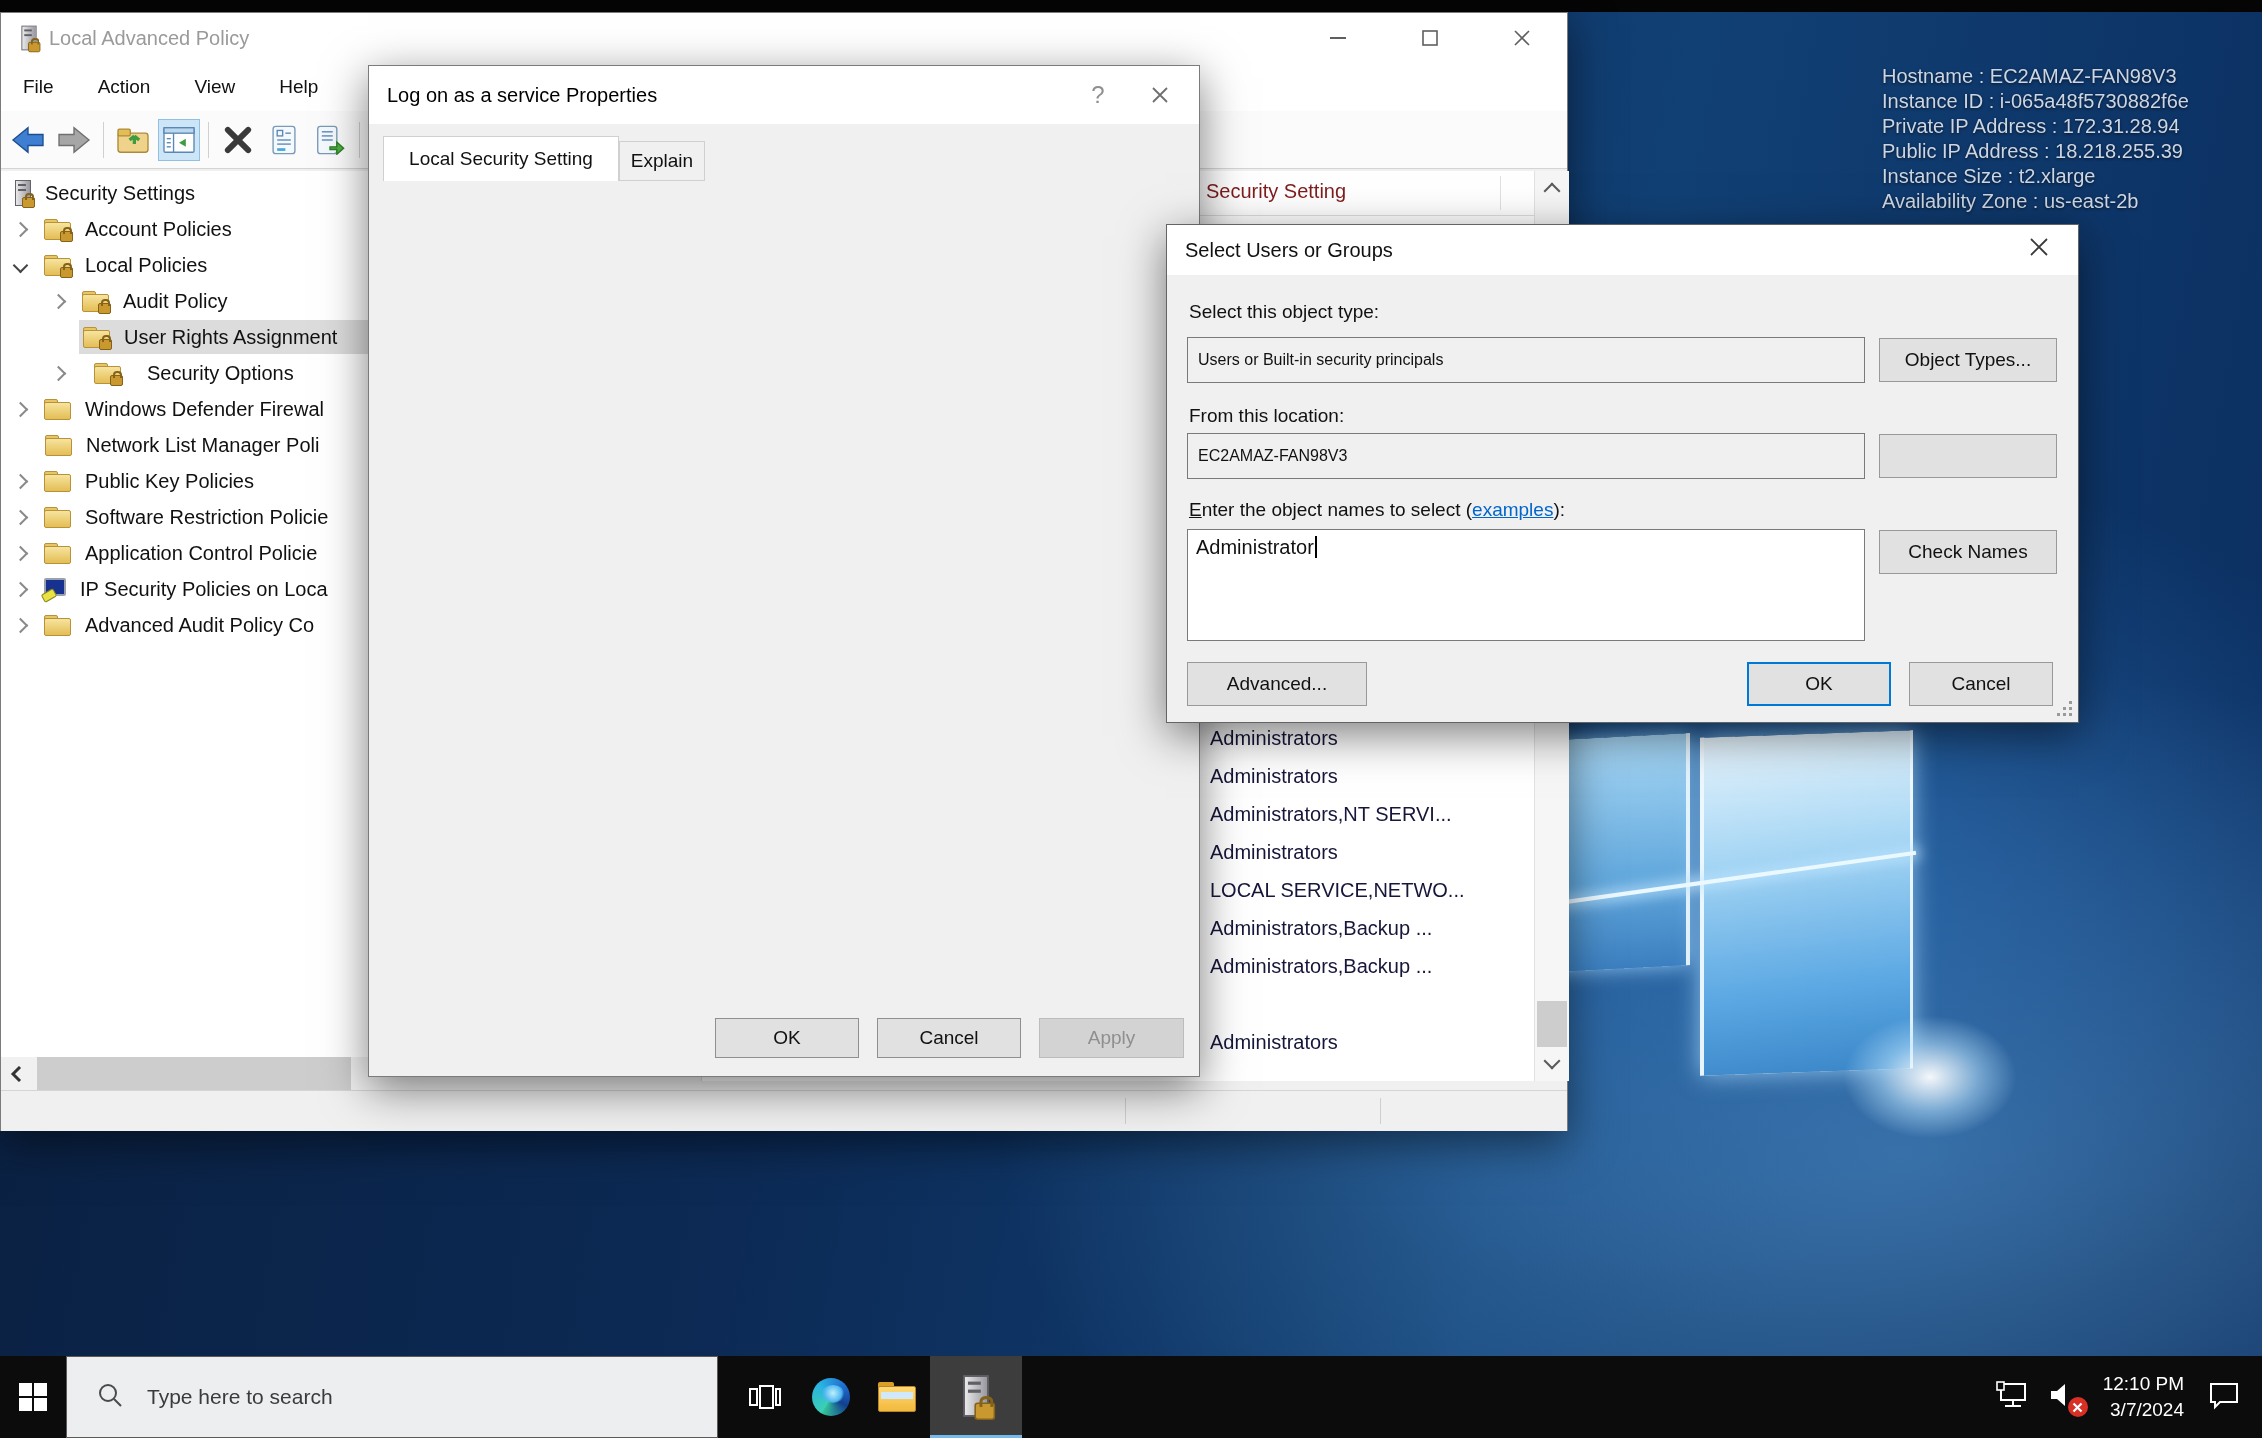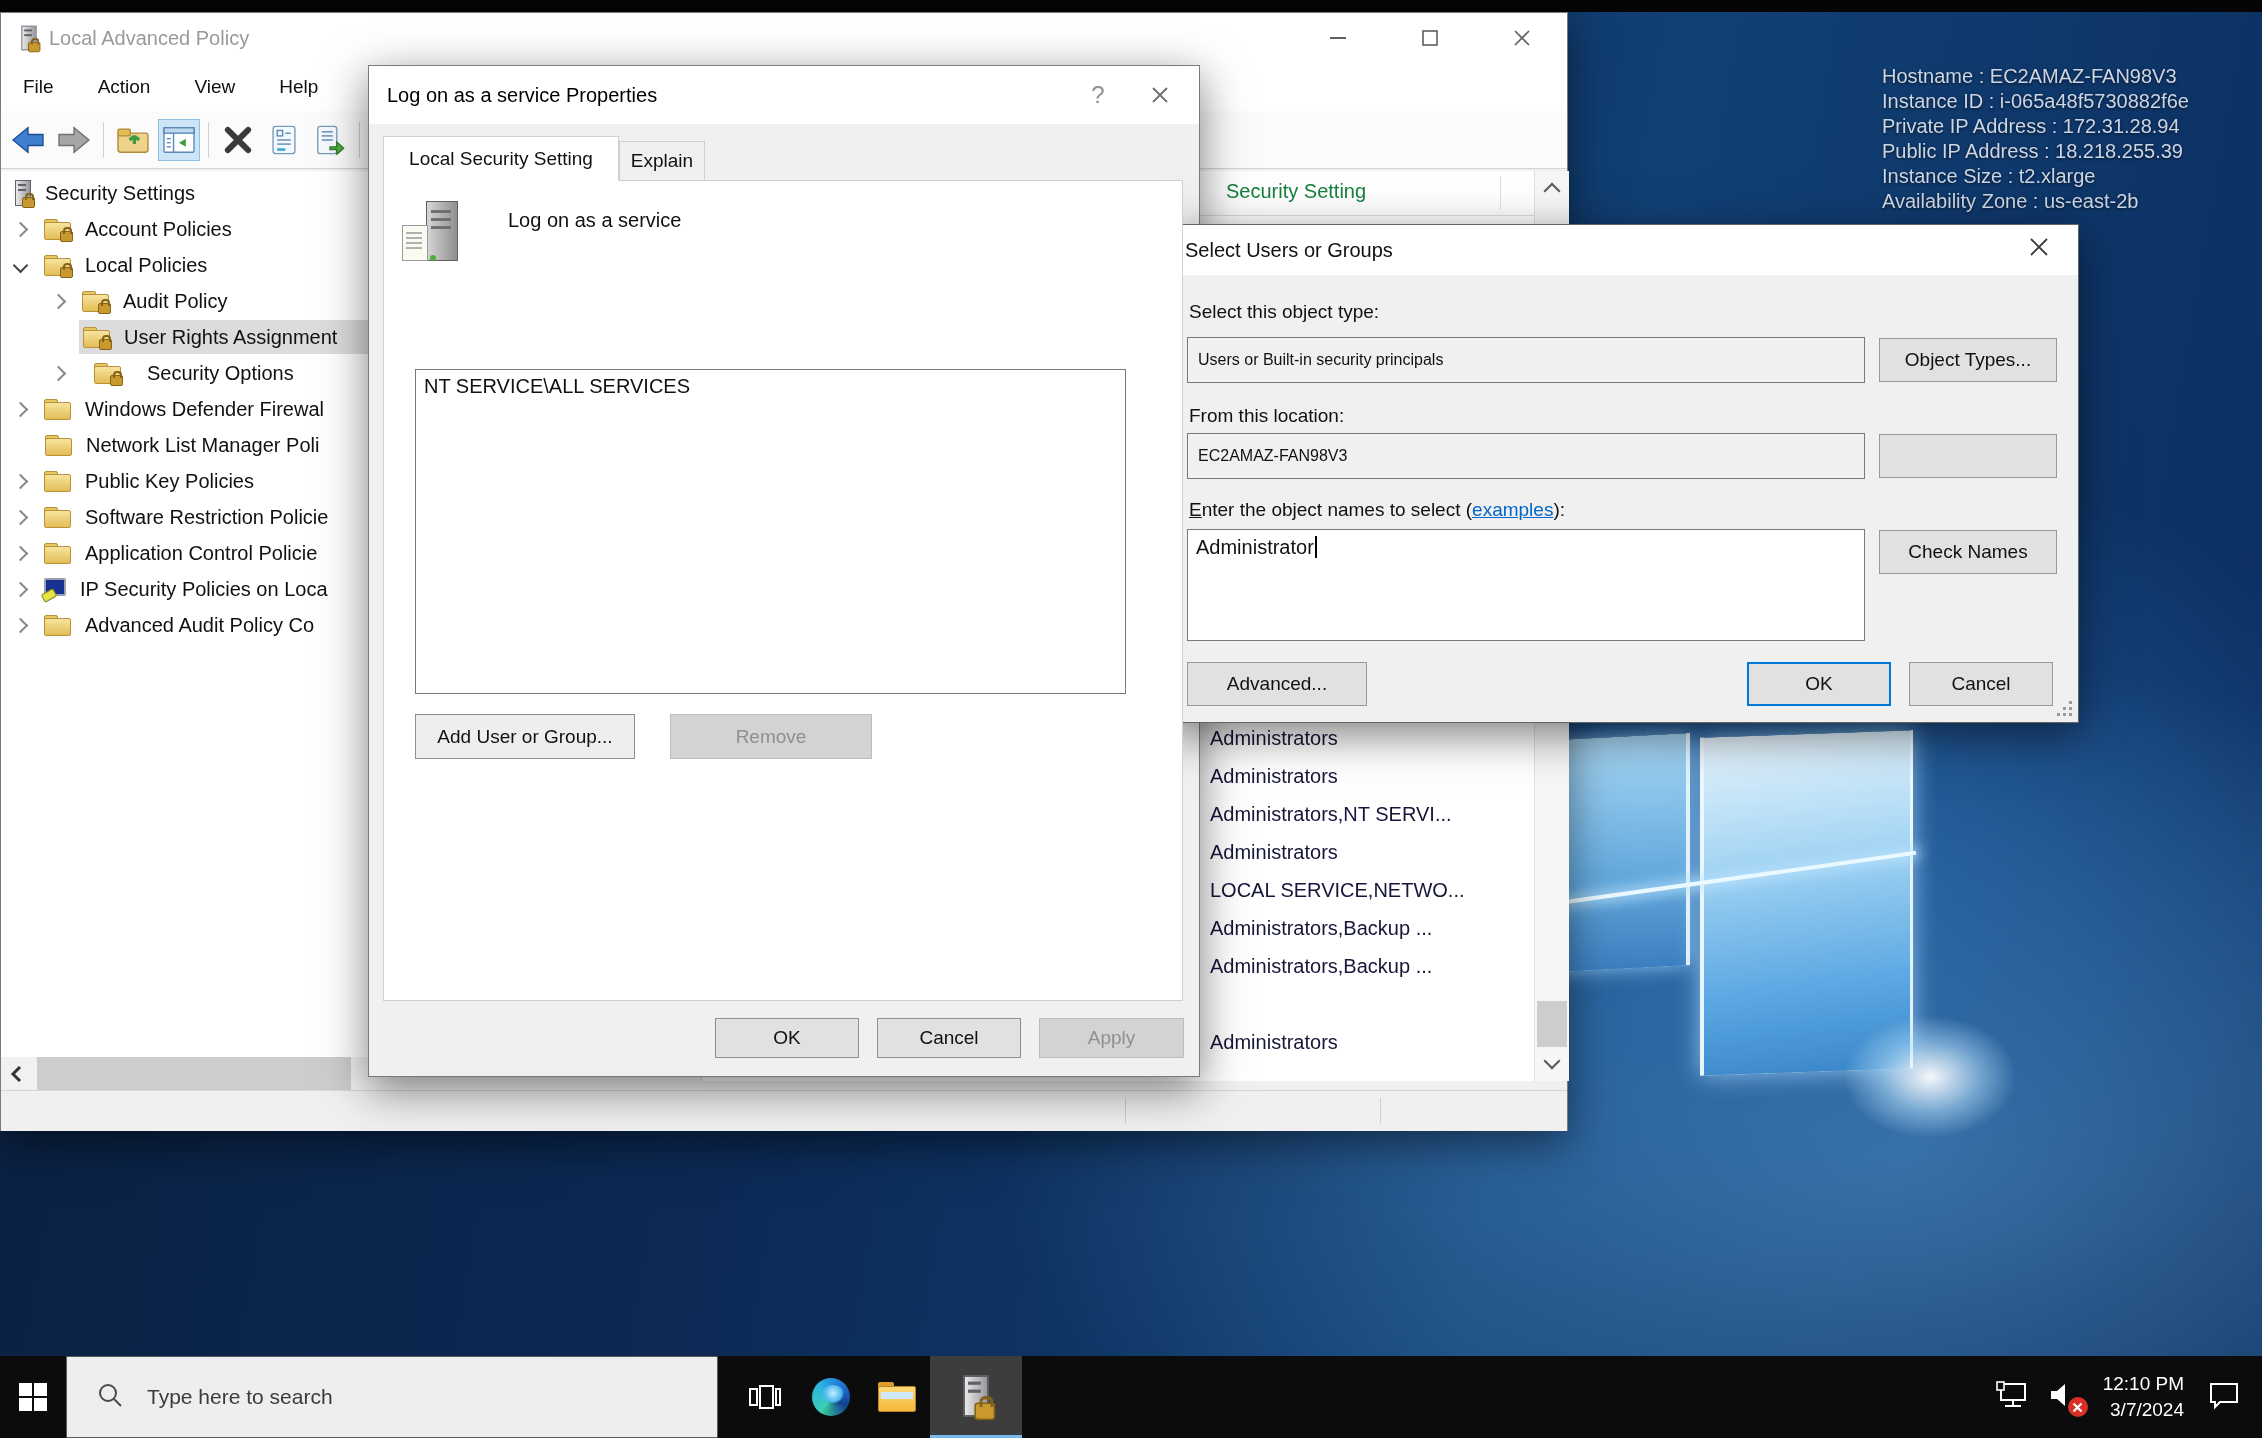--- a/index.html
+++ b/index.html
@@ -78,21 +78,21 @@
   .ipsec{position:relative;width:26px;height:22px;display:inline-block;}
   .ipsec:before{content:"";position:absolute;left:2px;top:0;width:18px;height:14px;background:#16318f;
     border:2px solid #9aa0ac;border-radius:2px;}
   .ipsec:after{content:"";position:absolute;left:0;bottom:0;width:12px;height:7px;background:#e8e242;
     border:1px solid #8a8420;border-radius:2px;transform:rotate(-30deg);}
   
   .right-pane{position:absolute;left:700px;top:158px;width:866px;height:910px;background:#fff;
     border-left:1px solid #d9d9d9;}
   .rp-header{position:absolute;left:0;top:0;right:0;height:44px;background:#fff;
     border-bottom:1px solid #e0e0e0;}
-  .rp-htext{position:absolute;left:524px;top:9px;font-size:20px;color:#15803d;}
+  .rp-htext{position:absolute;left:504px;top:9px;font-size:20px;color:#7f1d1d;}
   .rp-hdiv{position:absolute;left:798px;top:5px;width:1px;height:34px;background:#e0e0e0;}
   .rrow{position:absolute;left:508px;height:38px;display:flex;align-items:center;font-size:20px;
     color:#16163a;white-space:nowrap;}
   .vsb{position:absolute;left:832px;top:0;width:34px;height:910px;background:#f6f6f6;border-left:1px solid #e2e2e2;}
   .vsb .arr{position:absolute;left:0;width:34px;height:34px;display:flex;align-items:center;justify-content:center;}
   .vsb .thumb{position:absolute;left:2px;width:30px;background:#cdcdcd;}
   .sbchev{width:10px;height:10px;border-right:2px solid #5a5a5a;border-bottom:2px solid #5a5a5a;display:inline-block;}
   .hsb{position:absolute;left:0;top:1044px;width:700px;height:33px;background:#f1f1f1;}
   .hsb .larr{position:absolute;left:0;top:0;width:30px;height:33px;display:flex;align-items:center;justify-content:center;}
   .hsb .thumb{position:absolute;left:36px;top:0;width:314px;height:33px;background:#cdcdcd;}
@@ -397,42 +397,20 @@
     <span class="dlg-x" style="right:8px;">
       <svg width="18" height="18">
           <path d="M2 2 L16 16 M16 2 L2 16" stroke="#6f6f6f" stroke-width="1.8"></path>
         </svg>
       </span>
   </div>
 
   <div class="tab active" style="left:14px;top:70px;width:236px;height:45px;">Local Security Setting</div>
   <div class="tab idle" style="left:250px;top:75px;width:86px;height:40px;">Explain</div>
 
-  <div class="prop-content">
-    <div class="bigicon">
-      <span class="tower">
-          <i style="top:8px;"></i>
-          <i style="top:16px;"></i>
-          <i style="top:24px;"></i>
-        </span>
-      <span class="paper">
-          <i style="top:6px;"></i>
-          <i style="top:11px;"></i>
-          <i style="top:16px;"></i>
-          <i style="top:21px;"></i>
-        </span>
-      <span class="dot"></span>
-    </div>
-    <div class="policy-label">Log on as a service</div>
-    <div class="listbox">
-      <div class="item">NT SERVICE\ALL SERVICES</div>
-    </div>
-    <div class="btn" style="position:absolute;left:31px;top:533px;width:220px;height:45px;background:#eee;border-color:#8f8f8f;">Add User or Group...</div>
-    <div class="btn disabled" style="position:absolute;left:286px;top:533px;width:202px;height:45px;">Remove</div>
-  </div>
 
   <div class="btn" style="position:absolute;left:346px;top:952px;width:144px;height:40px;border-color:#8f8f8f;">OK</div>
   <div class="btn" style="position:absolute;left:508px;top:952px;width:144px;height:40px;border-color:#8f8f8f;">Cancel</div>
   <div class="btn disabled" style="position:absolute;left:670px;top:952px;width:145px;height:40px;">Apply</div>
 </div>
 
 <div class="abs win seldlg">
   <div class="titlebar">
     <span class="dlg-title">Select Users or Groups</span>
     <span class="dlg-x" style="right:8px;top:-3px;height:50px;">

